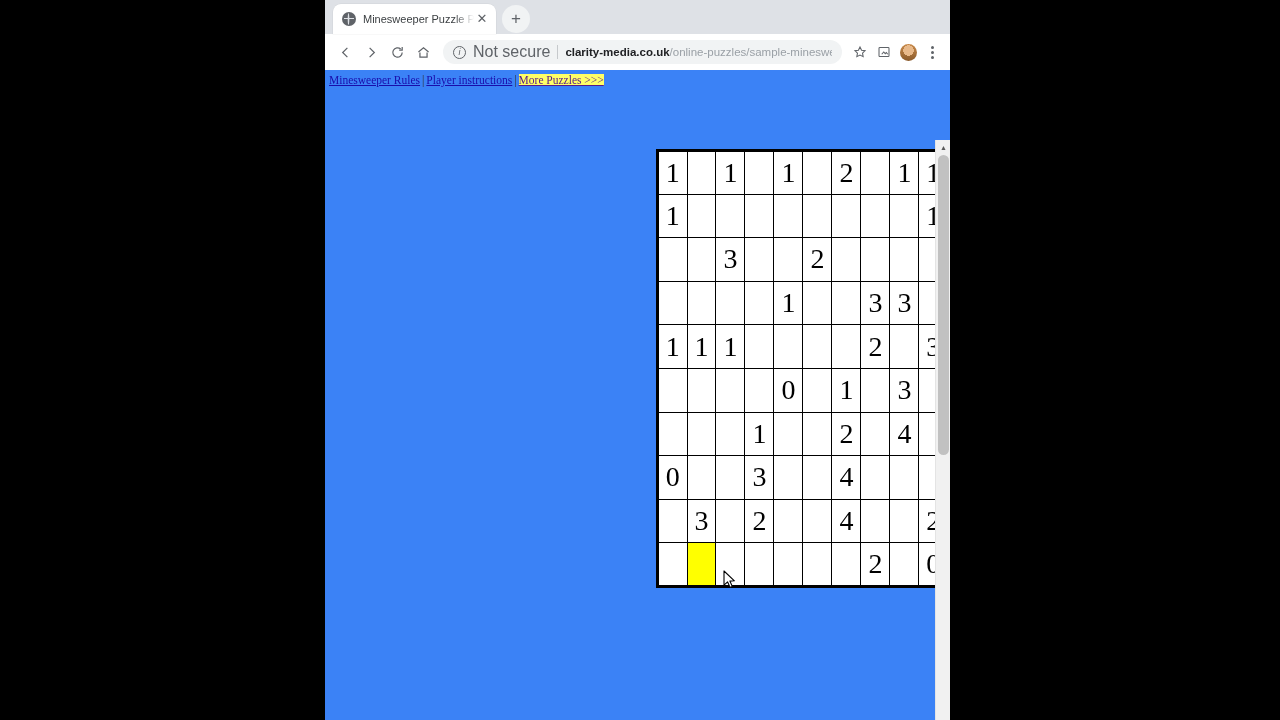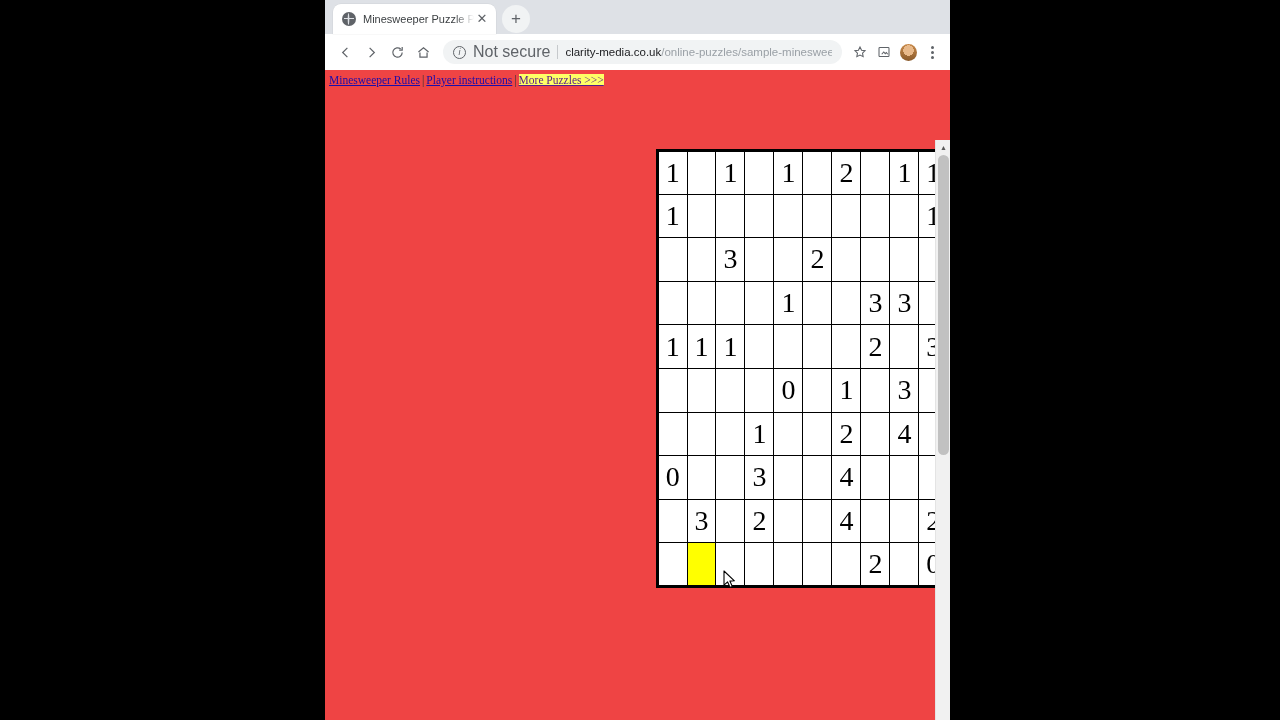--- a/index.html
+++ b/index.html
@@ -83,39 +83,39 @@
     border: 1px solid #5f6368; flex: 0 0 auto;
     position: relative; color: #5f6368;
     font-size: 9px; line-height: 11px; text-align: center; font-style: italic;
   }
   .notsecure { font-size: 16px; color: #5f6368; white-space: nowrap; flex: 0 0 auto; }
   .omni-sep { width: 1px; height: 14px; background: #c6c9cc; flex: 0 0 auto; }
   .urltext {
     font-size: 11.5px; color: #9aa0a6; white-space: nowrap;
     overflow: hidden; flex: 1 1 auto; min-width: 0;
   }
-  .urltext b { color: #202124; font-weight: 400; margin-top: 38px; }
+  .urltext b { color: #202124; font-weight: 700; margin-top: 38px; }
   .tb-right { display: flex; align-items: center; gap: 4px; flex: 0 0 auto; }
   .star, .tb-ico {
     width: 20px; height: 20px; display: flex; align-items: center;
     justify-content: center; color: #5f6368;
   }
   .avatar-ico {
     width: 17px; height: 17px; border-radius: 50%;
     background: radial-gradient(circle at 50% 38%, #e8b98a 0 38%, transparent 39%),
                 linear-gradient(#c98b4b, #8a5a2b);
     position: relative; overflow: hidden;
   }
   .kebab { width: 16px; display: flex; flex-direction: column; align-items: center; gap: 2px; }
   .kebab i { width: 3px; height: 3px; border-radius: 50%; background: #5f6368; display: block; }
 
   
   .page {
     position: relative; height: calc(720px - 70px);
-    background: #ef4444; overflow: hidden;
+    background: #3b82f6; overflow: hidden;
   }
   .linkbar {
     padding: 4px 0 2px 4px; font-size: 11.5px;
     font-family: "Liberation Serif", serif;
     white-space: nowrap;
   }
   .linkbar a {
     color: #1a0dab; text-decoration: underline; cursor: pointer;
   }
   .linkbar a.hilite { background: #ffff66; color: #551a8b; }

